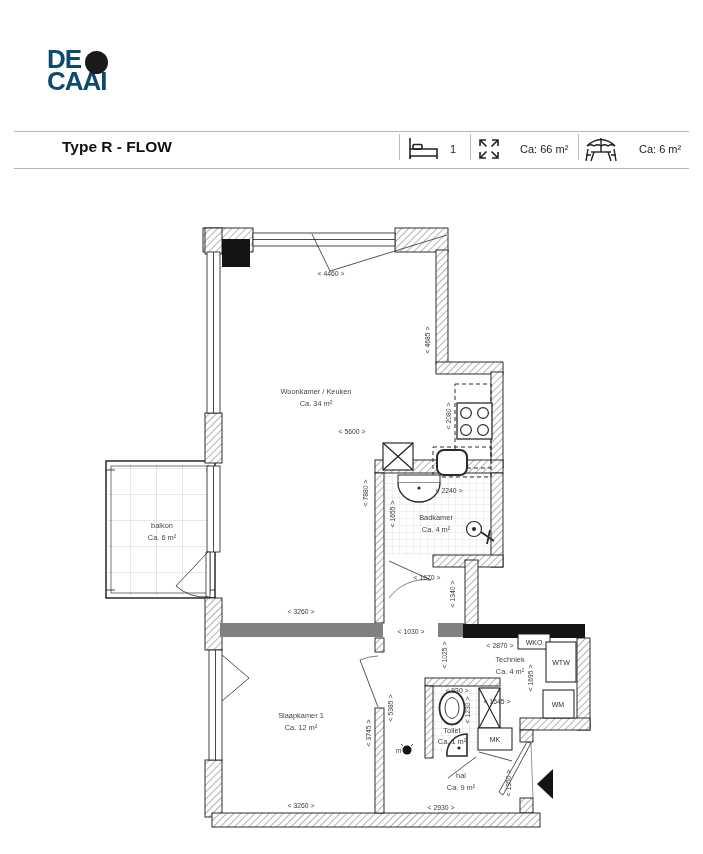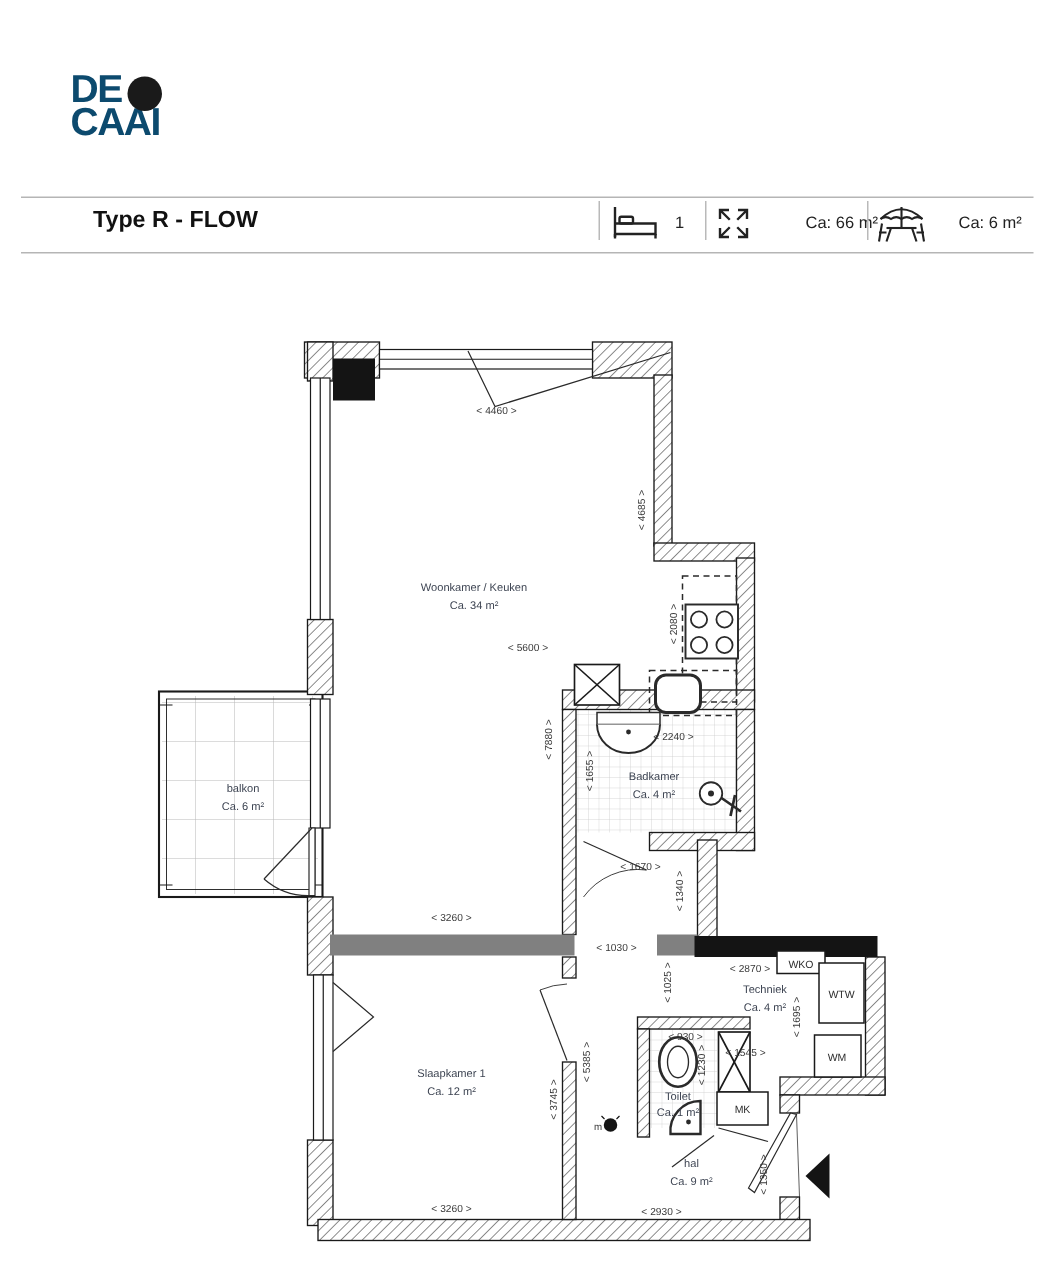--- a/index.html
+++ b/index.html
@@ -48,21 +48,21 @@
 <div class="hicon" style="left:477px;top:137px">
   <svg width="24" height="24" viewBox="0 0 24 24">
     <g fill="none" stroke="#222" stroke-width="1.6">
       <path d="M9,3 H3 V9 M3,3 L9.5,9.5"></path>
       <path d="M15,3 H21 V9 M21,3 L14.5,9.5"></path>
       <path d="M3,15 V21 H9 M3,21 L9.5,14.5"></path>
       <path d="M21,15 V21 H15 M21,21 L14.5,14.5"></path>
     </g>
   </svg>
 </div>
-<div class="htext" style="left:537px">Ca: 66 m²</div>
+<div class="htext" style="left:520px">Ca: 66 m²</div>
 <div class="hsep" style="left:578px"></div>
 <div class="hicon" style="left:584px;top:134px">
   <svg width="34" height="30" viewBox="0 0 34 30">
     <g fill="none" stroke="#222" stroke-width="1.4">
       <path d="M3,12 Q17,-1 31,12"></path>
       <path d="M3,12 q3.5,-2.5 7,0 q3.5,-2.5 7,0 q3.5,-2.5 7,0 q3.5,-2.5 7,0"></path>
       <path d="M17,4 V18"></path>
       <path d="M7,18 H27"></path>
       <path d="M10,18 L7,27 M24,18 L27,27"></path>
       <path d="M4,15 L2,27 M30,15 L32,27"></path>

